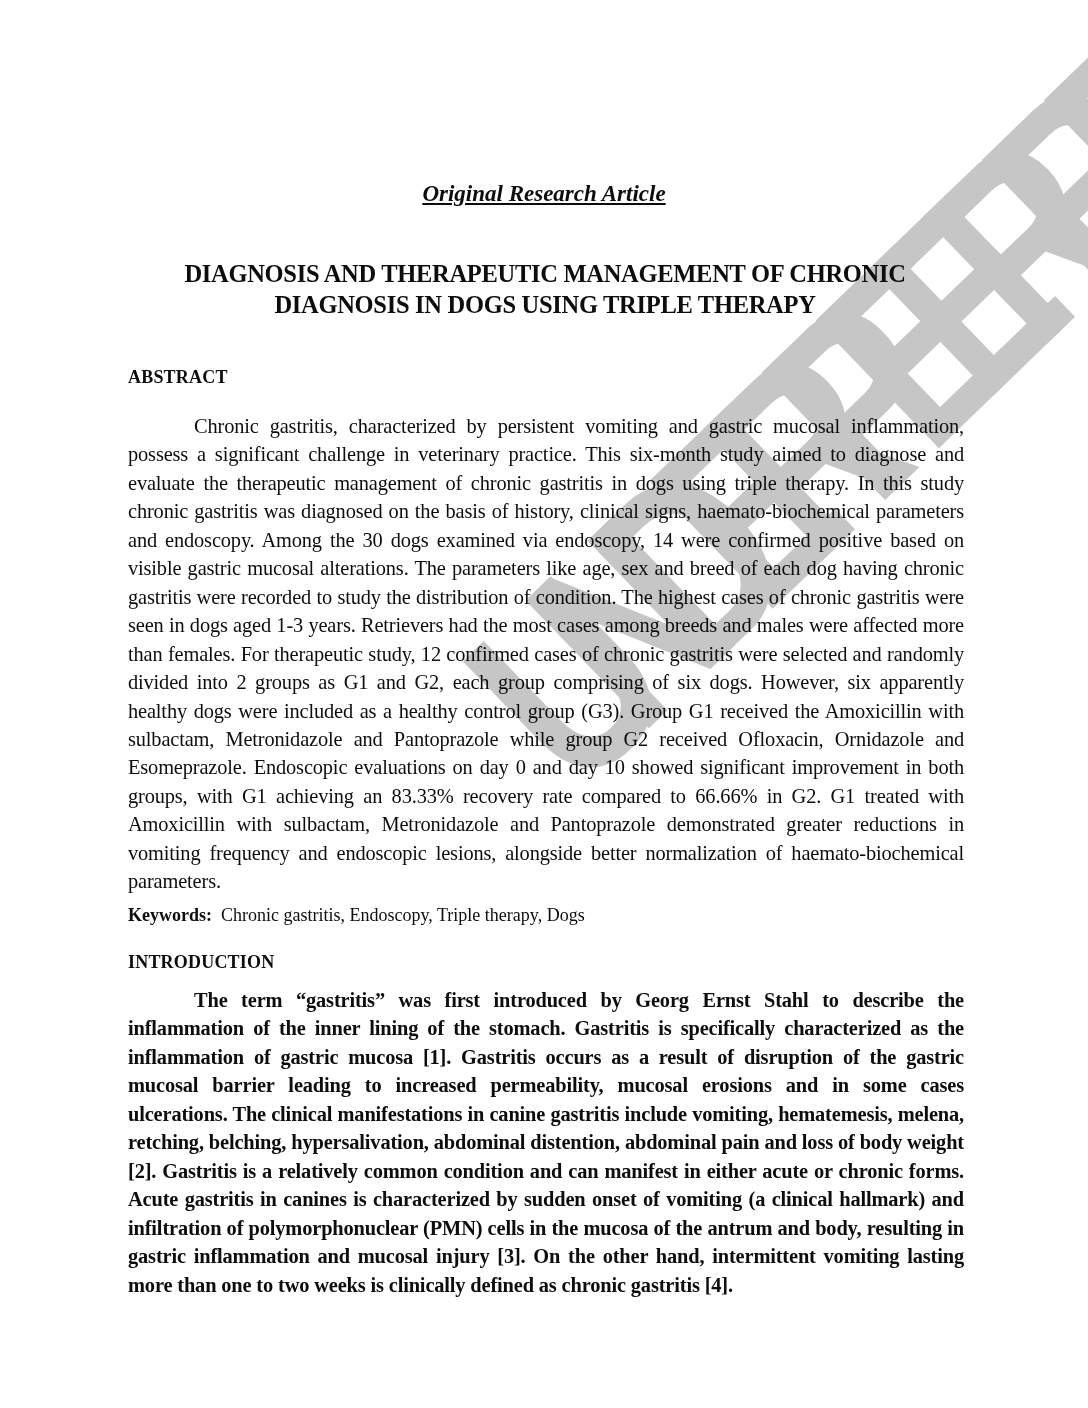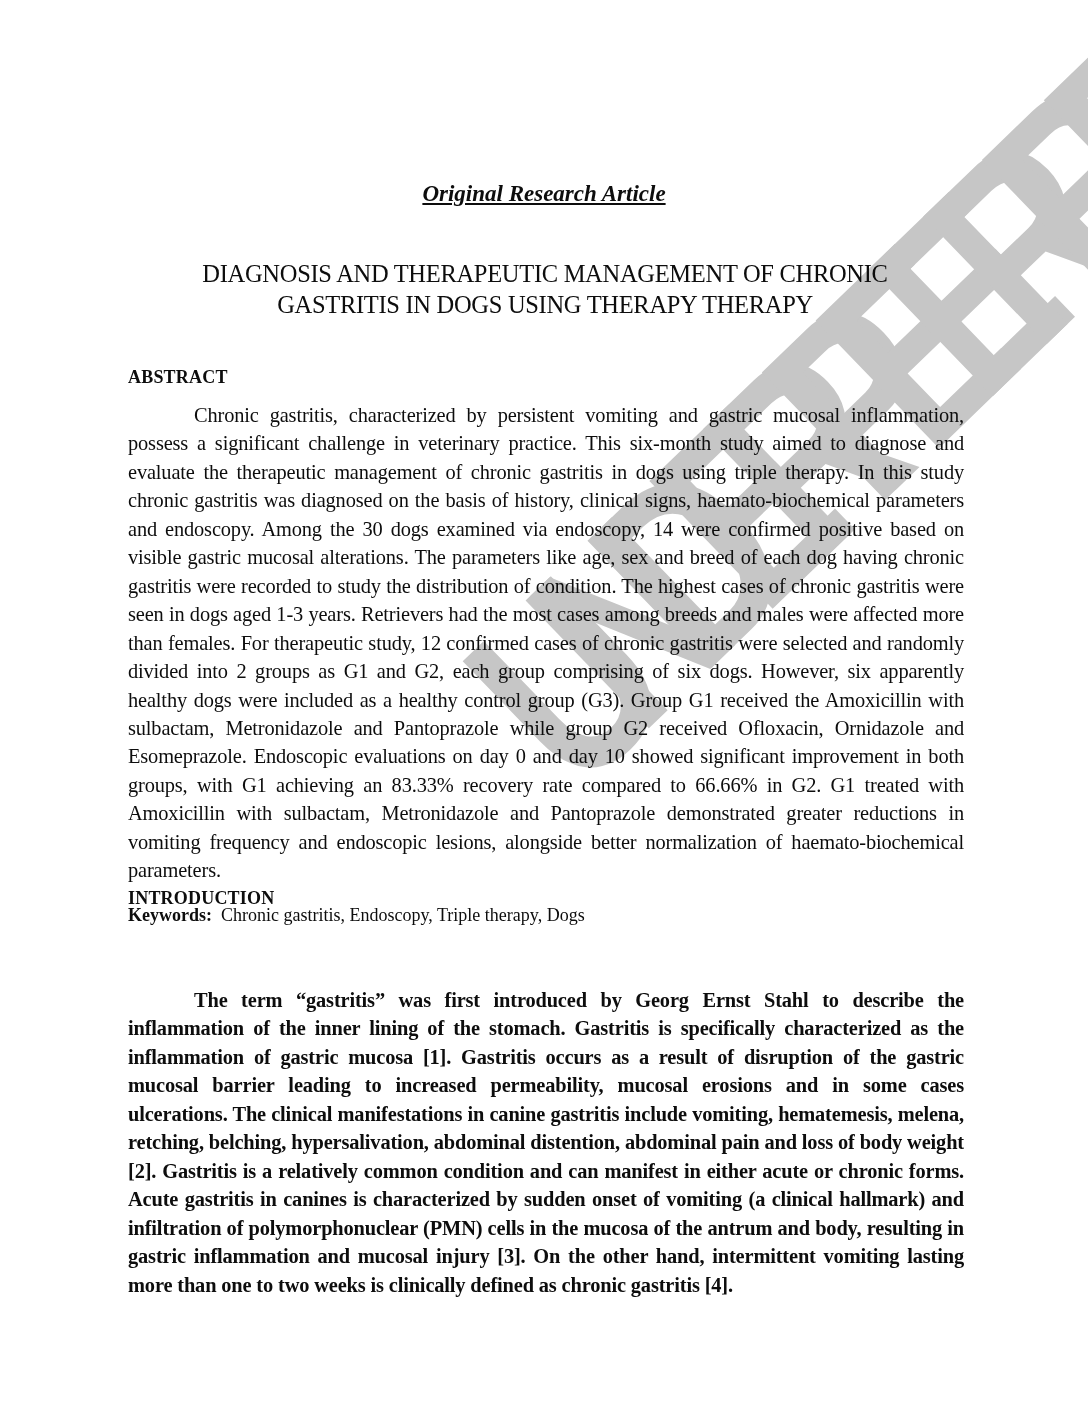--- a/index.html
+++ b/index.html
@@ -54,49 +54,49 @@
   .article-type span { text-decoration: underline; }
 
   .paper-title {
     position: absolute;
     top: 218px;
     left: 127px;
     width: 836px;
     margin: 0;
     text-align: center;
     font-size: 24.5px;
-    font-weight: normal;
+    font-weight: bold;
     line-height: 31px;
     letter-spacing: -0.3px;
   }
   .title-line { display: block; }
 
   .section-heading {
     position: absolute;
     left: 128px;
     margin: 0;
     font-size: 18px;
     font-weight: bold;
     letter-spacing: 0.2px;
   }
   .abstract-heading { top: 327px; }
-  .intro-heading   { top: 848px; }
+  .intro-heading   { top: 912px; }
 
   .body-para {
     position: absolute;
     left: 128px;
     width: 836px;
     margin: 0;
     font-size: 20.4px;
     line-height: 28.45px;
     letter-spacing: -0.15px;
     text-align: justify;
     text-indent: 66px;
   }
-  .abstract-body { top: 361px; }
+  .abstract-body { top: 372px; }
   .intro-body    { top: 946px; font-weight: bold; }
 
   .keywords {
     position: absolute;
     left: 128px;
     top: 861px;
     width: 836px;
     margin: 0;
     font-size: 18px;
     line-height: 28px;
@@ -113,21 +113,21 @@
   </div>
 
   <div class="content-layer">
 
     <div class="article-type">
       <span>Original Research Article</span>
     </div>
 
     <h1 class="paper-title">
       <span class="title-line">DIAGNOSIS AND THERAPEUTIC MANAGEMENT OF CHRONIC</span>
-      <span class="title-line">GASTRITIS IN DOGS USING THERAPY THERAPY</span>
+      <span class="title-line">DIAGNOSIS IN DOGS USING TRIPLE THERAPY</span>
     </h1>
 
     <h2 class="section-heading abstract-heading">ABSTRACT</h2>
 
     <p class="body-para abstract-body">Chronic gastritis, characterized by persistent vomiting and gastric mucosal inflammation, possess a significant challenge in veterinary practice. This six-month study aimed to diagnose and evaluate the therapeutic management of chronic gastritis in dogs using triple therapy. In this study chronic gastritis was diagnosed on the basis of history, clinical signs, haemato-biochemical parameters and endoscopy. Among the 30 dogs examined via endoscopy, 14 were confirmed positive based on visible gastric mucosal alterations. The parameters like age, sex and breed of each dog having chronic gastritis were recorded to study the distribution of condition. The highest cases of chronic gastritis were seen in dogs aged 1-3 years. Retrievers had the most cases among breeds and males were affected more than females. For therapeutic study, 12 confirmed cases of chronic gastritis were selected and randomly divided into 2 groups as G1 and G2, each group comprising of six dogs. However, six apparently healthy dogs were included as a healthy control group (G3). Group G1 received the Amoxicillin with sulbactam, Metronidazole and Pantoprazole while group G2 received Ofloxacin, Ornidazole and Esomeprazole. Endoscopic evaluations on day 0 and day 10 showed significant improvement in both groups, with G1 achieving an 83.33% recovery rate compared to 66.66% in G2. G1 treated with Amoxicillin with sulbactam, Metronidazole and Pantoprazole demonstrated greater reductions in vomiting frequency and endoscopic lesions, alongside better normalization of haemato-biochemical parameters.</p>
 
     <p class="keywords">
       <span class="kw-label">Keywords:</span><span>Chronic gastritis, Endoscopy, Triple therapy, Dogs</span>
     </p>
 

